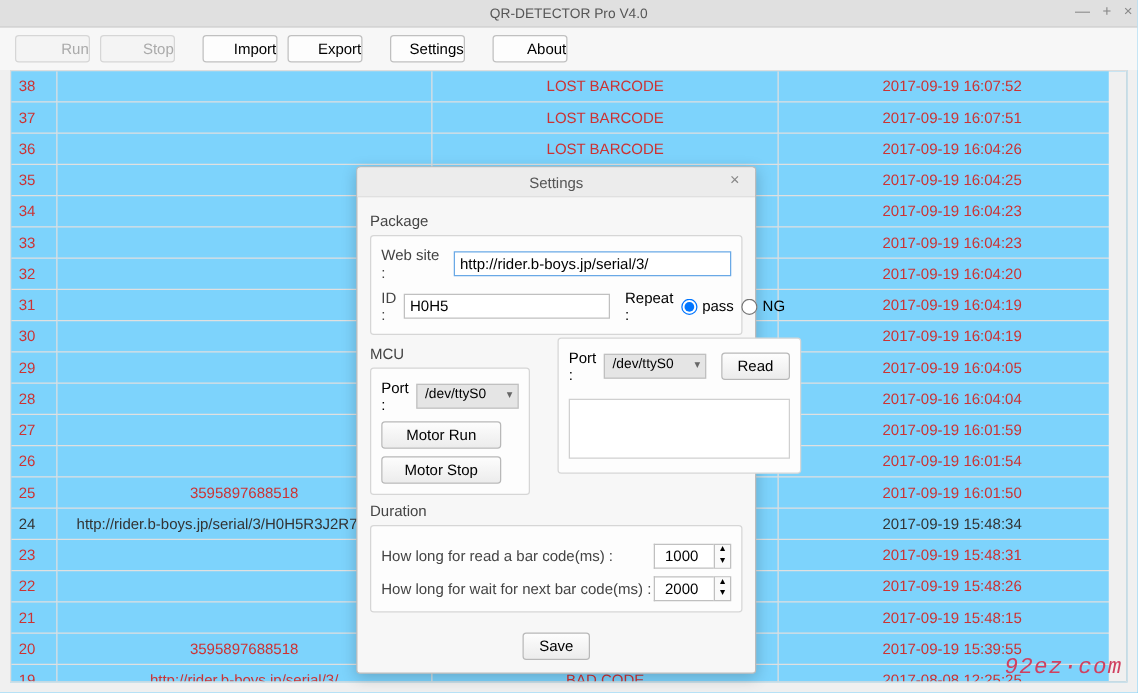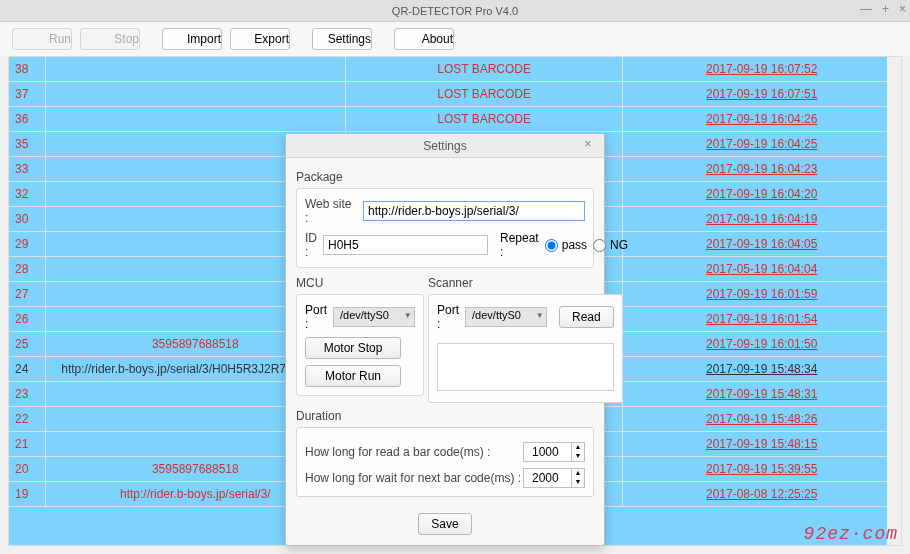--- a/index.html
+++ b/index.html
@@ -82,21 +82,21 @@
     padding: 5px 6px;
     height: 22px;
     text-align: center;
     font-size: 12px;
     white-space: nowrap;
   }
   tr.error td { color: #c33; }
   td.idx { text-align:left; padding-left:6px; width: 34px;}
   td.payload { width: 270px; overflow:hidden; text-overflow:ellipsis;}
   td.status  { width: 260px;}
-  td.time    { width: 260px; text-decoration: underline;}
+  td.time    { width: 260px;}
   tr.selected td { color:#333; }
   .scrollbar {
     position:absolute; right:0; top:0; bottom:0; width:14px;
     background:#f0f0f0;
   }
 
   
   .dialog {
     position: absolute;
     left: 285px;
@@ -134,21 +134,21 @@
   .lbl { width:52px; text-align:left; color:#444;}
   .row input[type=text] {
     flex:1;
     border:1px solid #6aa9e6;
     padding:2px 4px;
     height:20px;
     font-size:12px;
   }
   .row input.inset { border-color:#c0c0c0; }
   .radio { display:flex; align-items:flex-end; gap:4px; font-size:12px;}
-  .twocol { display:flex; gap:4px; margin-top:2px;}
+  .twocol { display:flex; gap:22px; margin-top:2px;}
   .twocol .fs-box{flex:1; min-width:0;}
   .sel {
     border:1px solid #c0c0c0; background:#e5e5e5;
     padding:1px 14px 1px 6px;
     height:20px; font-size:11px;
     position:relative; display:inline-block; min-width:82px;
   }
   .sel::after{
     content:"▾"; position:absolute; right:4px; top:2px; font-size:9px; color:#666;
   }
@@ -231,48 +231,60 @@
           <td class="status">LOST BARCODE</td>
           <td class="time">2017-09-19 16:04:26</td>
         </tr>
         <tr class="error">
           <td class="idx">35</td>
           <td class="payload"></td>
           <td class="status">LOST BARCODE</td>
           <td class="time">2017-09-19 16:04:25</td>
         </tr>
         <tr class="error">
+          <td class="idx">34</td>
+          <td class="payload"></td>
+          <td class="status"></td>
+          <td class="time">2017-09-19 16:04:23</td>
+        </tr>
+        <tr class="error">
           <td class="idx">33</td>
           <td class="payload"></td>
           <td class="status"></td>
           <td class="time">2017-09-19 16:04:23</td>
         </tr>
         <tr class="error">
           <td class="idx">32</td>
           <td class="payload"></td>
           <td class="status"></td>
           <td class="time">2017-09-19 16:04:20</td>
         </tr>
         <tr class="error">
+          <td class="idx">31</td>
+          <td class="payload"></td>
+          <td class="status"></td>
+          <td class="time">2017-09-19 16:04:19</td>
+        </tr>
+        <tr class="error">
           <td class="idx">30</td>
           <td class="payload"></td>
           <td class="status"></td>
           <td class="time">2017-09-19 16:04:19</td>
         </tr>
         <tr class="error">
           <td class="idx">29</td>
           <td class="payload"></td>
           <td class="status"></td>
           <td class="time">2017-09-19 16:04:05</td>
         </tr>
         <tr class="error">
           <td class="idx">28</td>
           <td class="payload"></td>
           <td class="status"></td>
-          <td class="time">2017-05-19 16:04:04</td>
+          <td class="time">2017-09-16 16:04:04</td>
         </tr>
         <tr class="error">
           <td class="idx">27</td>
           <td class="payload"></td>
           <td class="status"></td>
           <td class="time">2017-09-19 16:01:59</td>
         </tr>
         <tr class="error">
           <td class="idx">26</td>
           <td class="payload"></td>
@@ -356,26 +368,25 @@
     </div>
 
     <div class="twocol">
       <div style="flex:1">
         <div class="fs-label">MCU</div>
         <div class="fs-box">
           <div class="row">
             <span>Port :</span>
             <span class="sel">/dev/ttyS0</span>
           </div>
+          <button class="mcu-btn">Motor Run</button>
           <button class="mcu-btn">Motor Stop</button>
-          <button class="mcu-btn">Motor Run</button>
         </div>
       </div>
       <div style="flex:1.3">
-        <div class="fs-label">Scanner</div>
         <div class="fs-box scanner-box">
           <div class="row">
             <span>Port :</span>
             <span class="sel">/dev/ttyS0</span>
             <span style="flex:1"></span>
             <button class="read-btn" style="margin:0">Read</button>
           </div>
           <textarea style=""></textarea>
         </div>
       </div>

